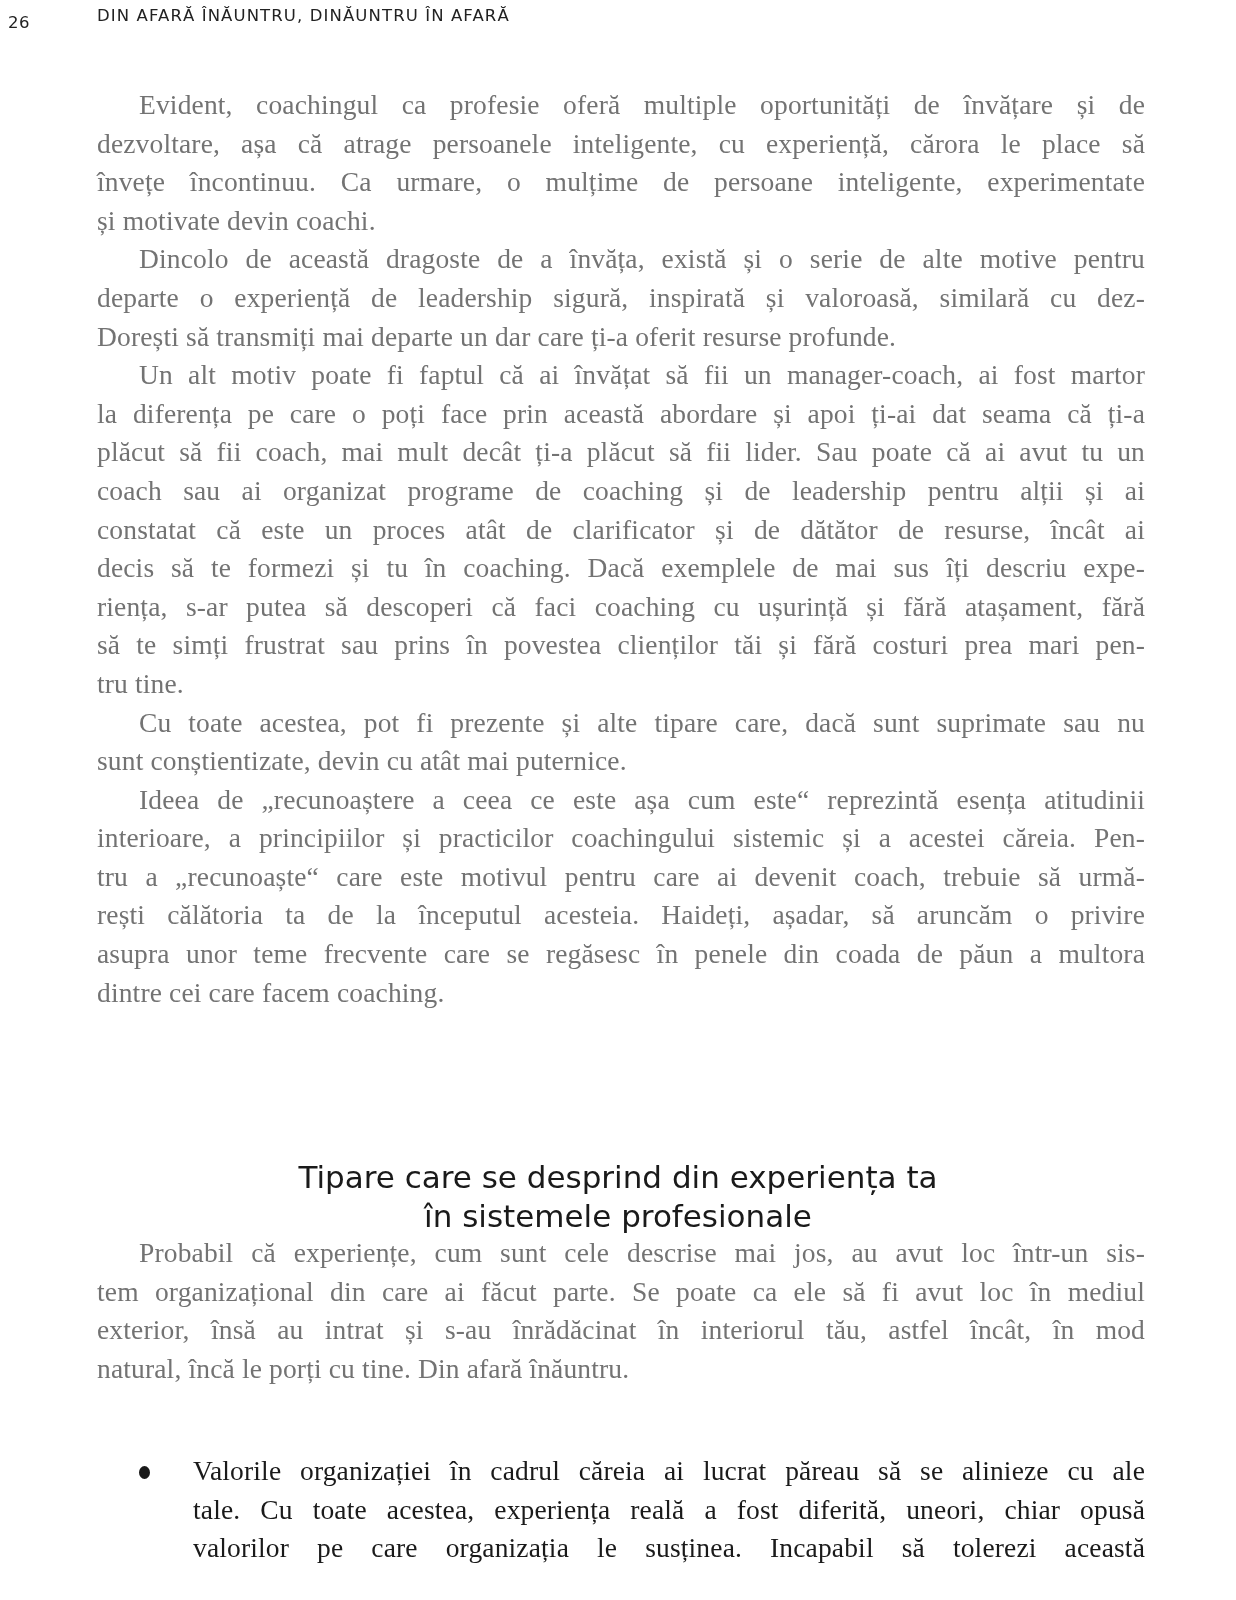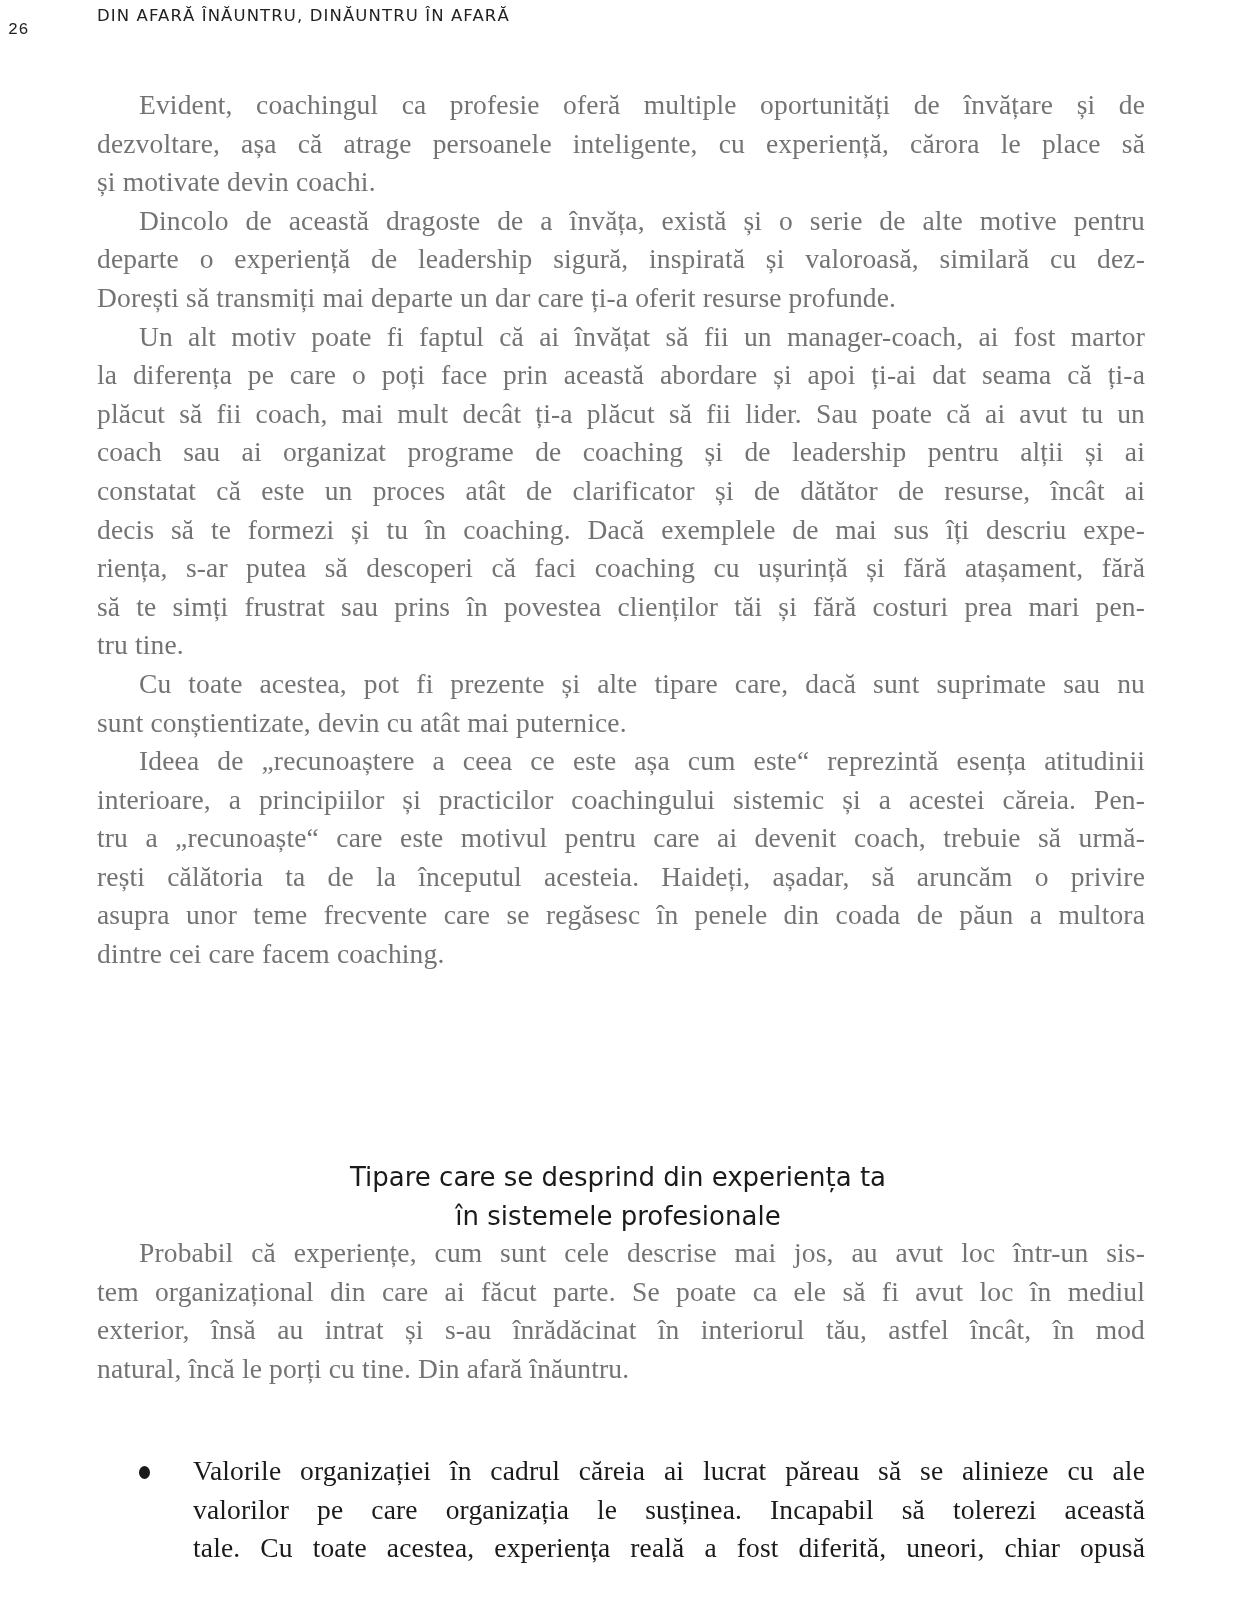--- a/index.html
+++ b/index.html
@@ -21,22 +21,21 @@
       width: 1236px;
       height: 26px;
       font-family: "DejaVu Sans", sans-serif;
       font-size: 16.5px;
       color: #222;
       letter-spacing: 0.6px;
     }
     .page-number {
       position: absolute;
       left: 8px;
-      top: 14px;
-      font-family: Liberation Mono, monospace;
+      top: 7px;
     }
     .running-title {
       position: absolute;
       left: 97px;
       top: 0;
       letter-spacing: 1.1px;
     }
     .body-block {
       position: absolute;
       left: 97px;
@@ -60,21 +59,21 @@
     .line.indent {
       padding-left: 42px;
     }
     .section-heading {
       position: absolute;
       left: 0;
       width: 1236px;
       top: 1158px;
       text-align: center;
       font-family: "DejaVu Sans", sans-serif;
-      font-size: 26px;
+      font-size: 31px;
       line-height: 39px;
       color: #1a1a1a;
       font-weight: normal;
       margin: 0;
     }
     .section-heading span {
       display: block;
     }
     .bullet-list {
       position: absolute;
@@ -107,20 +106,21 @@
 <header class="running-head">
   <span class="page-number">26</span>
   <span class="running-title">DIN AFARĂ ÎNĂUNTRU, DINĂUNTRU ÎN AFARĂ</span>
 </header>
 
 <div class="body-block" style="top:86px;">
 
   <div>
     <span class="line indent">Evident, coachingul ca profesie oferă multiple oportunități de învățare și de</span>
     <span class="line">dezvoltare, așa că atrage persoanele inteligente, cu experiență, cărora le place să</span>
+    <span class="line">învețe încontinuu. Ca urmare, o mulțime de persoane inteligente, experimentate</span>
     <span class="line last">și motivate devin coachi.</span>
   </div>
 
   <div>
     <span class="line indent">Dincolo de această dragoste de a învăța, există și o serie de alte motive pentru</span>
     <span class="line">departe o experiență de leadership sigură, inspirată și valoroasă, similară cu dez-</span>
     <span class="line last">Dorești să transmiți mai departe un dar care ți-a oferit resurse profunde.</span>
   </div>
 
   <div>
@@ -161,16 +161,16 @@
     <span class="line">tem organizațional din care ai făcut parte. Se poate ca ele să fi avut loc în mediul</span>
     <span class="line">exterior, însă au intrat și s-au înrădăcinat în interiorul tău, astfel încât, în mod</span>
     <span class="line last">natural, încă le porți cu tine. Din afară înăuntru.</span>
   </div>
 </div>
 
 <ul class="bullet-list">
   <li class="bullet-item">
     <span class="bullet-dot"></span>
     <span class="line">Valorile organizației în cadrul căreia ai lucrat păreau să se alinieze cu ale</span>
+    <span class="line">tale. Cu toate acestea, experiența reală a fost diferită, uneori, chiar opusă</span>
     <span class="line">valorilor pe care organizația le susținea. Incapabil să tolerezi această</span>
-    <span class="line">tale. Cu toate acestea, experiența reală a fost diferită, uneori, chiar opusă</span>
   </li>
 </ul>
 
 </body></html>

